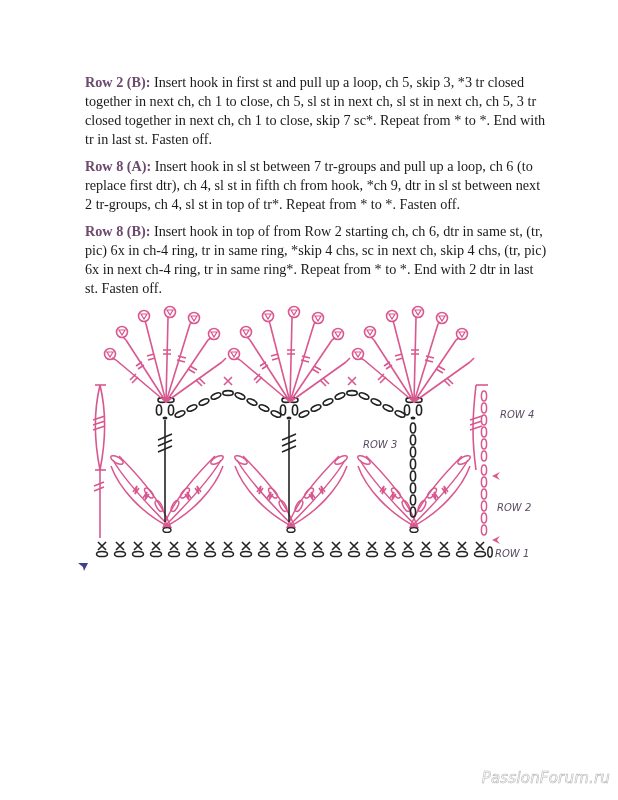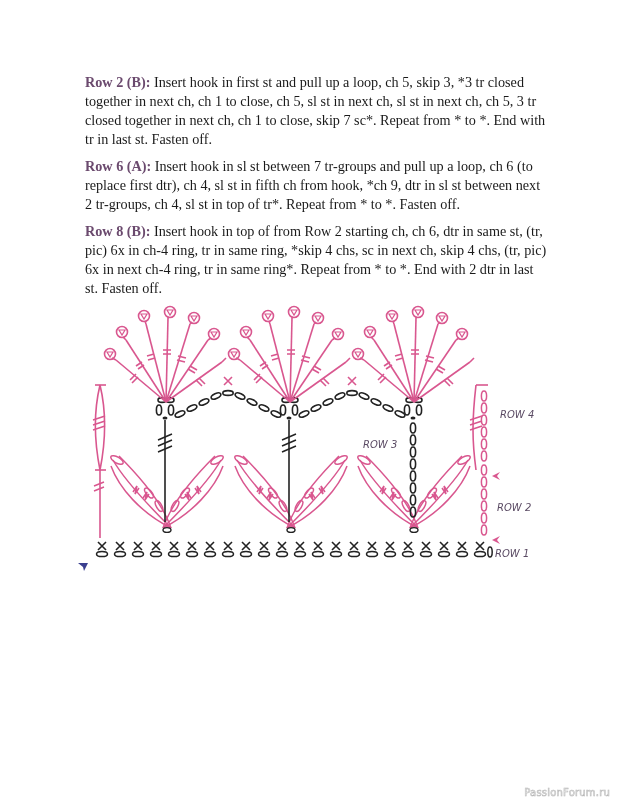--- a/index.html
+++ b/index.html
@@ -1,29 +1,29 @@
 <!DOCTYPE html>
 <html><head>
 <meta charset="utf-8">
 <style>
   html, body { margin: 0; padding: 0; background: #ffffff; }
   body { width: 618px; height: 800px; position: relative; overflow: hidden; font-family: "Liberation Serif", "DejaVu Serif", serif; }
   .text-block { position: absolute; left: 85px; width: 462px; font-size: 14.2px; line-height: 19px; color: #1a1a1a; }
   .para { margin: 0 0 8px 0; }
   .row-label { color: #6b4a6e; font-weight: bold; }
   .diagram { position: absolute; left: 0; top: 0; }
-  .watermark { position: absolute; right: 8px; bottom: 2px; font-family: "DejaVu Sans", sans-serif; font-size: 10px; color: #fff; -webkit-text-stroke: 0.6px #b8b8b8; letter-spacing: 0.2px; }
+  .watermark { position: absolute; right: 8px; bottom: 13px; font-family: "DejaVu Sans", sans-serif; font-size: 15px; color: #fff; -webkit-text-stroke: 0.6px #b8b8b8; letter-spacing: 0.2px; font-style: italic; }
   .rowlbl { font-family: "DejaVu Sans", sans-serif; font-size: 10px; fill: #5a4a63; font-style: italic; }
 </style>
 </head>
 <body>
 
 <div class="text-block" style="top:73px;">
   <p class="para"><span class="row-label">Row 2 (B):</span><span> Insert hook in first st and pull up a loop, ch 5, skip 3, *3 tr closed together in next ch, ch 1 to close, ch 5, sl st in next ch, sl st in next ch, ch 5, 3 tr closed together in next ch, ch 1 to close, skip 7 sc*. Repeat from * to *. End with tr in last st. Fasten off.</span></p>
-  <p class="para"><span class="row-label">Row 6 (A):</span><span> Insert hook in sl st between 7 tr-groups and pull up a loop, ch 6 (to replace first dtr), ch 4, sl st in fifth ch from hook, *ch 9, dtr in sl st between next 2 tr-groups, ch 4, sl st in top of tr*. Repeat from * to *. Fasten off.</span></p>
+  <p class="para"><span class="row-label">Row 8 (A):</span><span> Insert hook in sl st between 7 tr-groups and pull up a loop, ch 6 (to replace first dtr), ch 4, sl st in fifth ch from hook, *ch 9, dtr in sl st between next 2 tr-groups, ch 4, sl st in top of tr*. Repeat from * to *. Fasten off.</span></p>
   <p class="para"><span class="row-label">Row 8 (B):</span><span> Insert hook in top of from Row 2 starting ch, ch 6, dtr in same st, (tr, pic) 6x in ch-4 ring, tr in same ring, *skip 4 chs, sc in next ch, skip 4 chs, (tr, pic) 6x in next ch-4 ring, tr in same ring*. Repeat from * to *. End with 2 dtr in last st. Fasten off.</span></p>
 </div>
 
 <svg class="diagram" width="618" height="800" viewBox="0 0 618 800" xmlns="http://www.w3.org/2000/svg">
   <defs>
     <g id="picot">
       <circle r="5.5" fill="none" stroke="#d9578f" stroke-width="1.6"></circle>
       <path d="M-3,-2 L3,-2 L0,3 Z" fill="none" stroke="#d9578f" stroke-width="1.2"></path>
     </g>
     <g id="sc">

